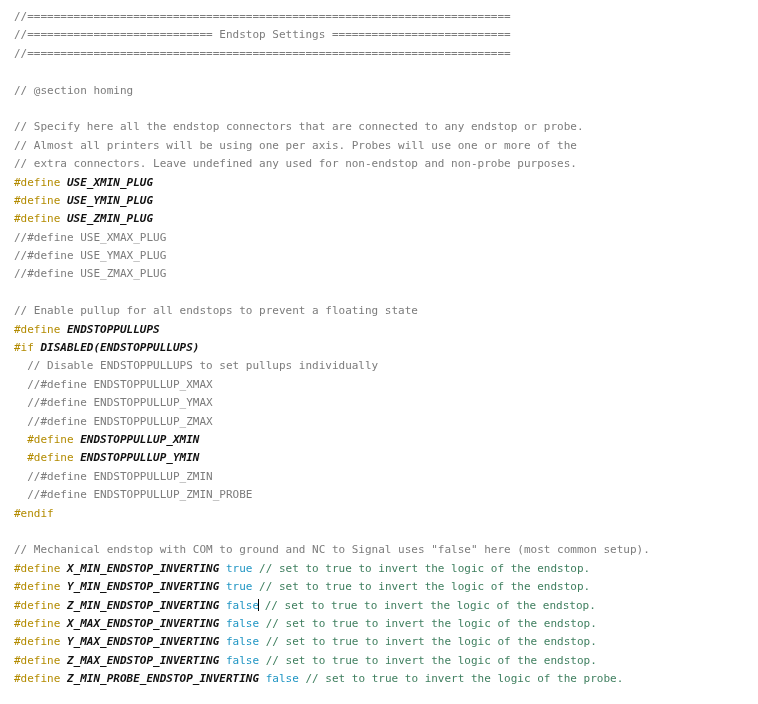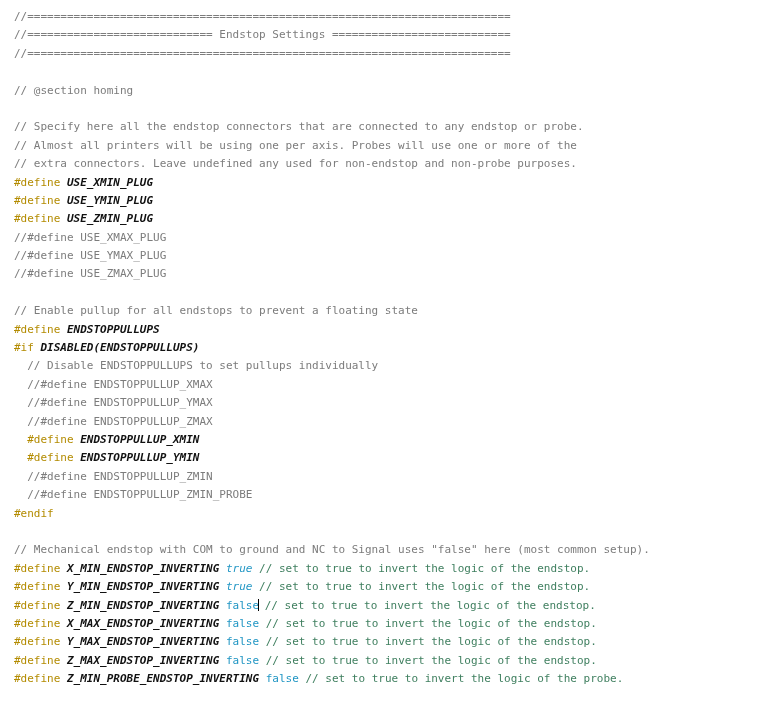--- a/index.html
+++ b/index.html
@@ -21,21 +21,21 @@
     color: #1a1a1a;
   }
   .line {
     height: 18.4px;
     white-space: pre;
   }
   .comment { color: #7c7c7c; }
   .comment-green { color: #3f7f5f; }
   .directive { color: #b38b00; }
   .ident { color: #111111; font-weight: bold; font-style: italic; }
-  .kw-true { color: #2196c4; font-style: italic; }
+  .kw-true { color: #2196c4; }
   .kw-false { color: #2196c4; text-align: right; }
   .plain { color: #1a1a1a; }
   .cursor {
     display: inline-block;
     width: 1px;
     height: 12px;
     background: #000;
     vertical-align: -2px;
     margin: 0 -1px;
   }

